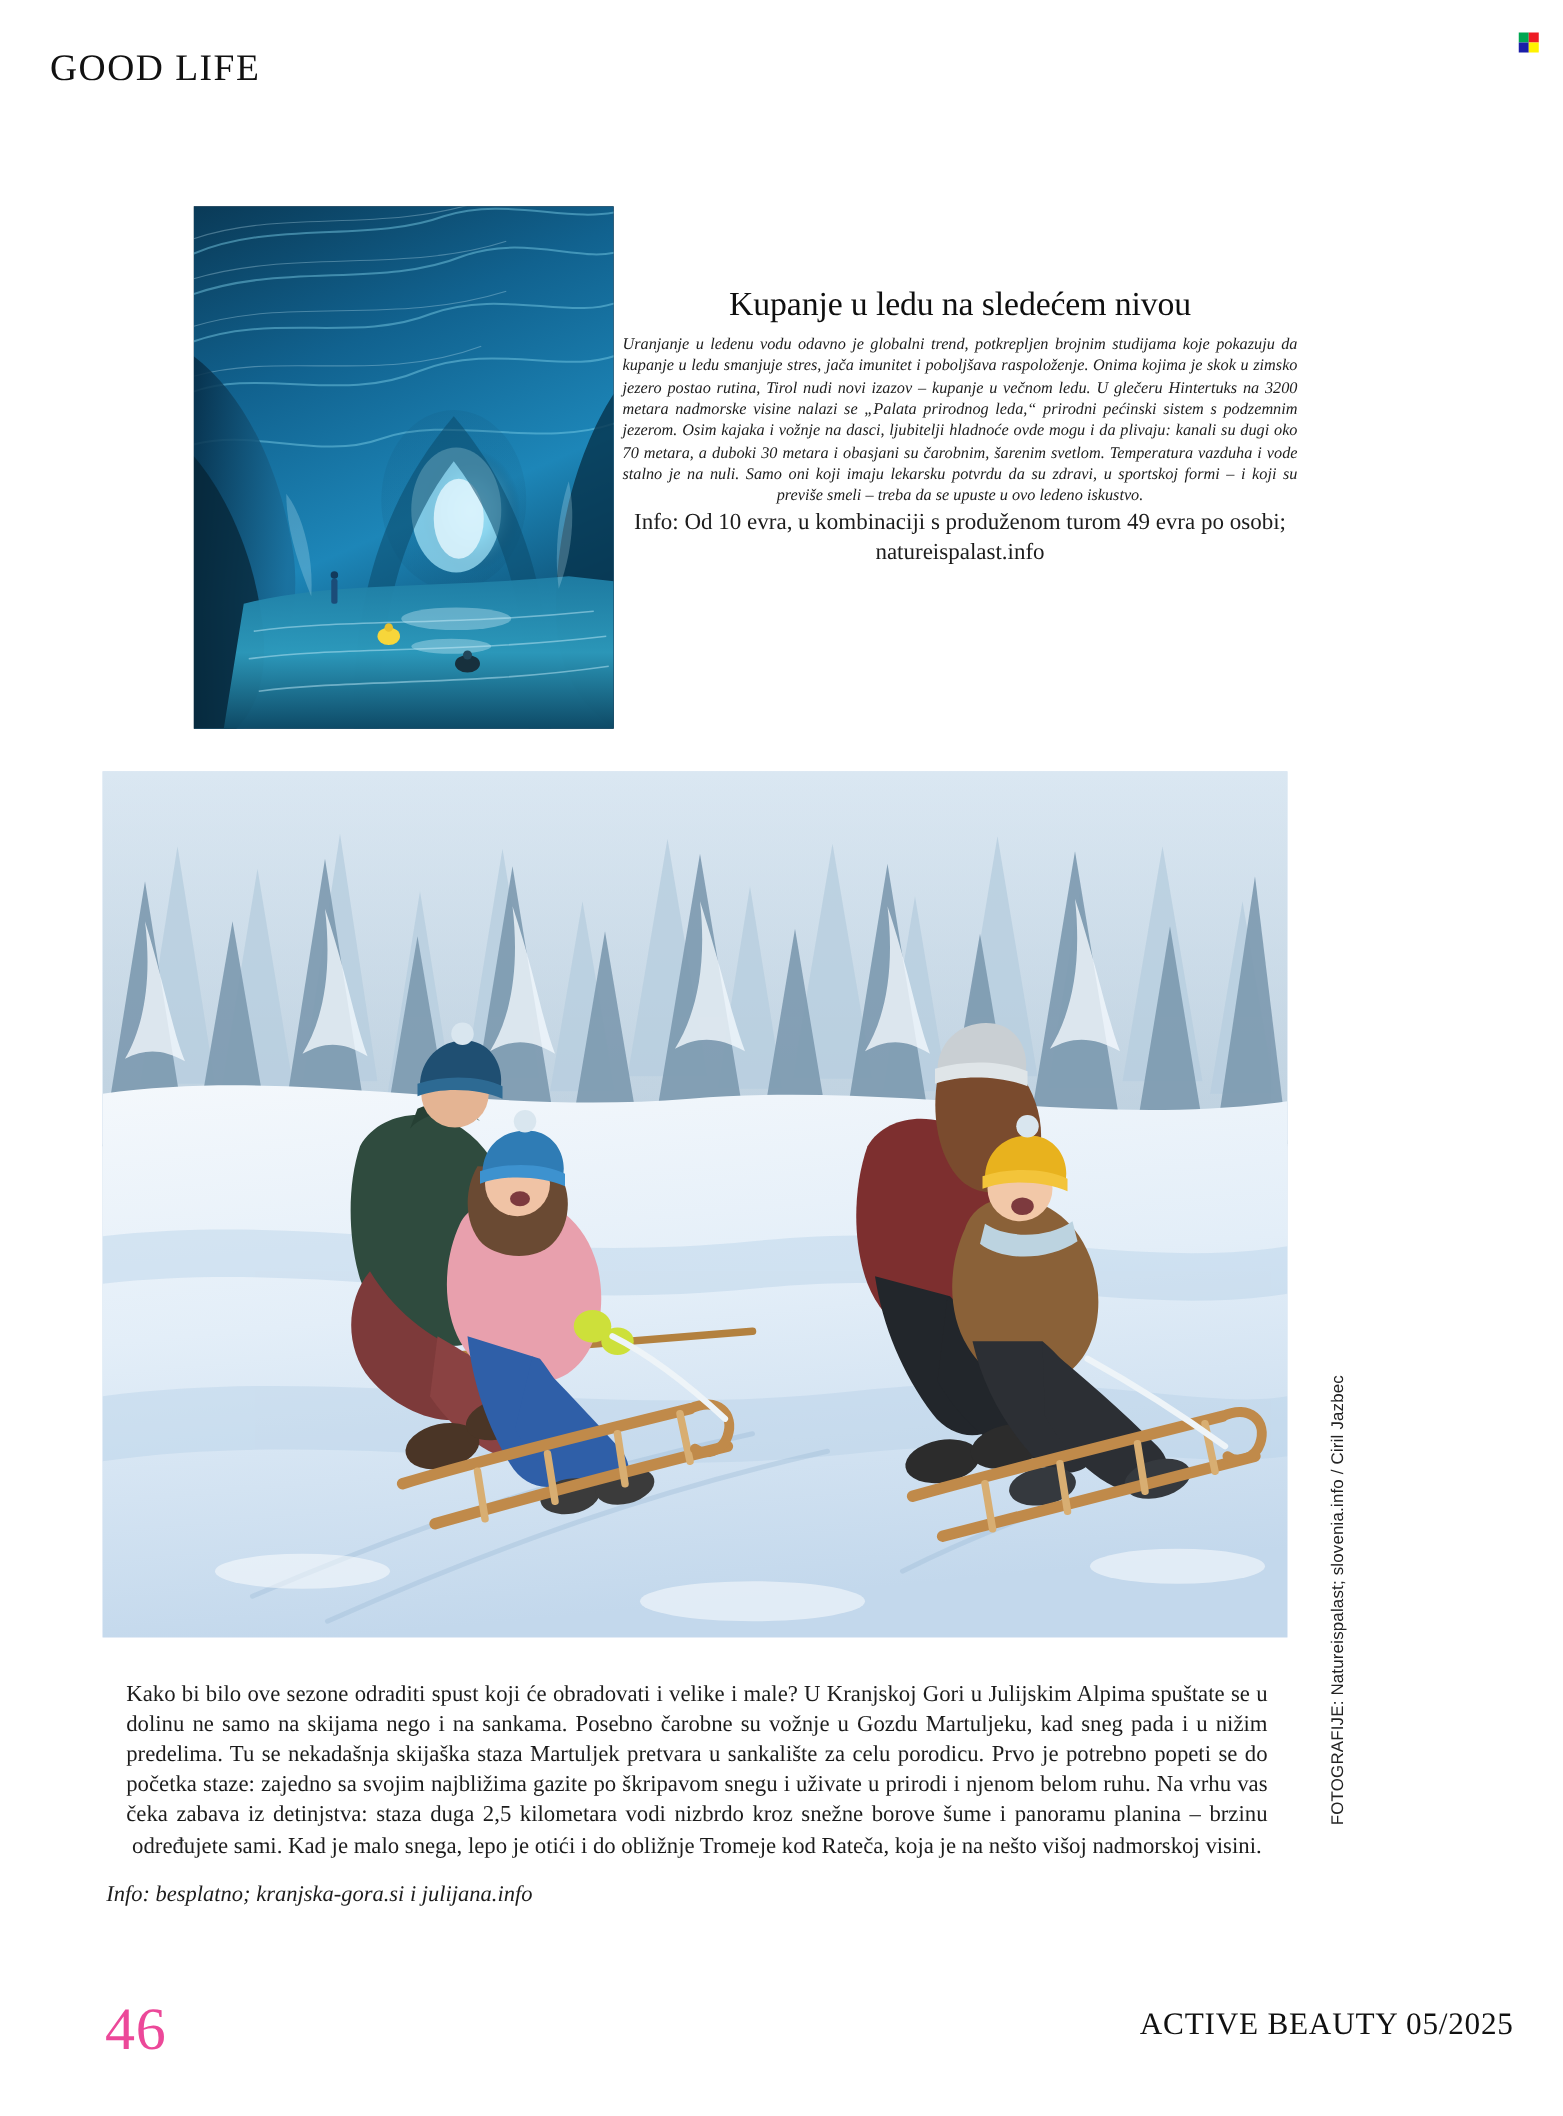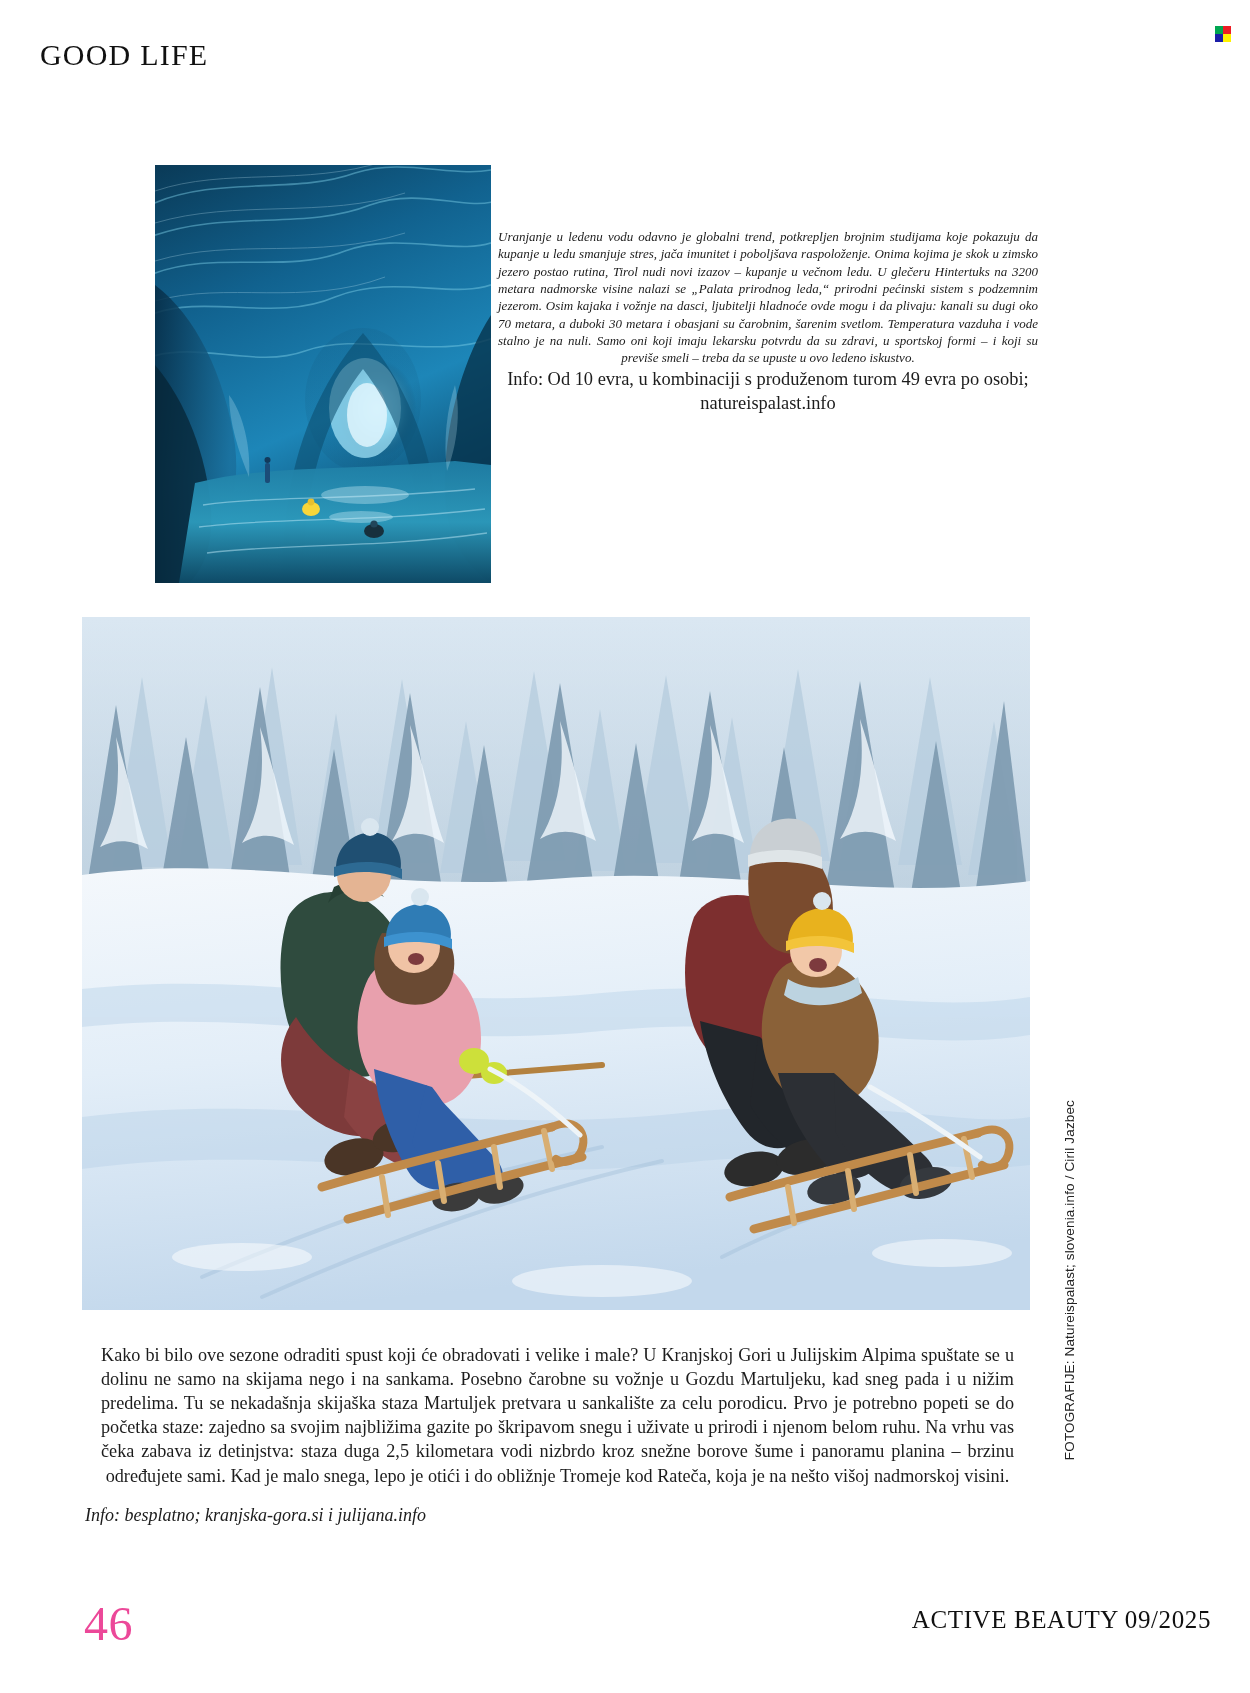--- a/index.html
+++ b/index.html
@@ -192,20 +192,21 @@
       </g>
 
       <g opacity="0.25" fill="#cdeffa">
         <path d="M74,230 C88,248 96,282 94,312 C84,288 74,258 74,230 Z"></path>
         <path d="M300,220 C292,244 288,276 292,306 C302,280 306,248 300,220 Z"></path>
       </g>
     </svg>
   </div>
 
   <div class="article-top">
+    <h2 class="art-title">Kupanje u ledu na sledećem nivou</h2>
     <p class="art-body">Uranjanje u ledenu vodu odavno je globalni trend, potkrepljen brojnim studijama koje pokazuju da kupanje u ledu smanjuje stres, jača imunitet i poboljšava raspoloženje. Onima kojima je skok u zimsko jezero postao rutina, Tirol nudi novi izazov – kupanje u večnom ledu. U glečeru Hintertuks na 3200 metara nadmorske visine nalazi se „Palata prirodnog leda,“ prirodni pećinski sistem s podzemnim jezerom. Osim kajaka i vožnje na dasci, ljubitelji hladnoće ovde mogu i da plivaju: kanali su dugi oko 70 metara, a duboki 30 metara i obasjani su čarobnim, šarenim svetlom. Temperatura vazduha i vode stalno je na nuli. Samo oni koji imaju lekarsku potvrdu da su zdravi, u sportskoj formi – i koji su previše smeli – treba da se upuste u ovo ledeno iskustvo.</p>
     <p class="art-info">Info: Od 10 evra, u kombinaciji s produženom turom 49 evra po osobi; natureispalast.info</p>
   </div>
 
   <div class="sled-photo">
     <svg viewBox="0 0 948 693" preserveAspectRatio="none" aria-hidden="true">
       <defs>
         <linearGradient id="skyG" x1="0" y1="0" x2="0" y2="1">
           <stop offset="0" stop-color="#e8f0f7"></stop>
           <stop offset="1" stop-color="#dfeaf4"></stop>
@@ -406,15 +407,15 @@
   </div>
 
   <div class="article-bottom">
     <p class="art-body-b">Kako bi bilo ove sezone odraditi spust koji će obradovati i velike i male? U Kranjskoj Gori u Julijskim Alpima spuštate se u dolinu ne samo na skijama nego i na sankama. Posebno čarobne su vožnje u Gozdu Martuljeku, kad sneg pada i u nižim predelima. Tu se nekadašnja skijaška staza Martuljek pretvara u sankalište za celu porodicu. Prvo je potrebno popeti se do početka staze: zajedno sa svojim najbližima gazite po škripavom snegu i uživate u prirodi i njenom belom ruhu. Na vrhu vas čeka zabava iz detinjstva: staza duga 2,5 kilometara vodi nizbrdo kroz snežne borove šume i panoramu planina – brzinu određujete sami. Kad je malo snega, lepo je otići i do obližnje Tromeje kod Rateča, koja je na nešto višoj nadmorskoj visini.</p>
     <p class="art-info-b">Info: besplatno; kranjska-gora.si i julijana.info</p>
   </div>
 
   <div class="credit">FOTOGRAFIJE: Natureispalast; slovenia.info / Ciril Jazbec</div>
 
   <div class="folio">46</div>
-  <div class="masthead">ACTIVE BEAUTY 09/2025</div>
+  <div class="masthead">ACTIVE BEAUTY 05/2025</div>
 
 </div>
 
 </body></html>

